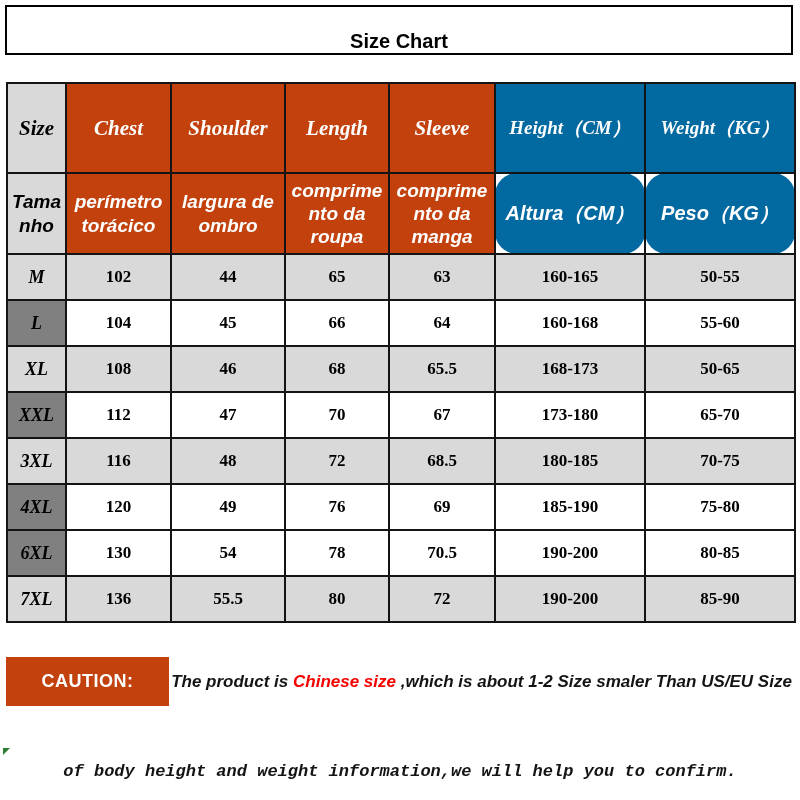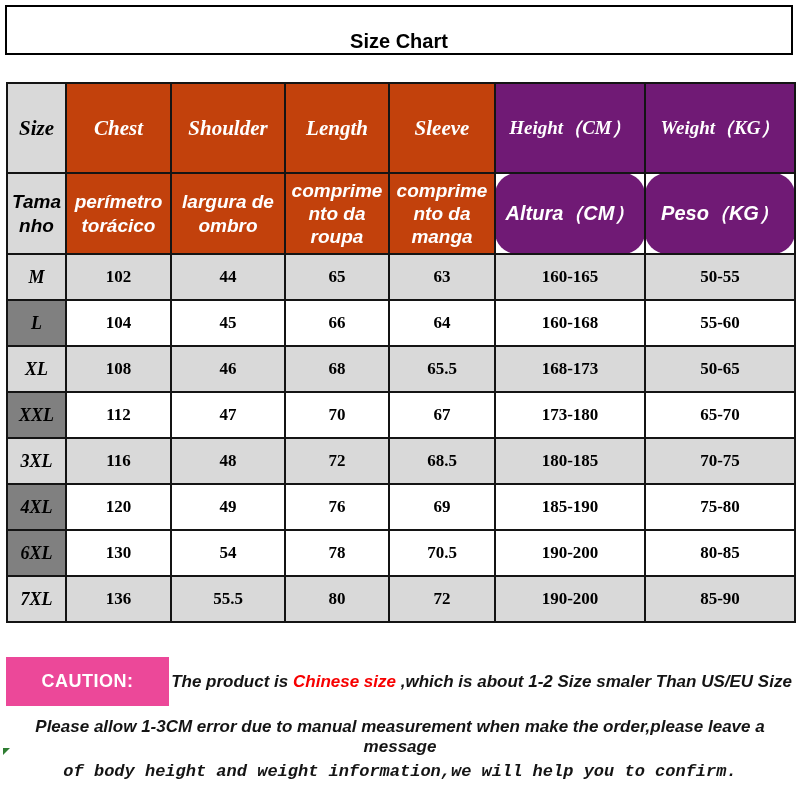--- a/index.html
+++ b/index.html
@@ -21,35 +21,35 @@
   tr.hdr-en{height:90px;}
   tr.hdr-pt{height:81px;}
   tr.data-row{height:46px;}
 
   .h-en{font-family:"Liberation Serif","DejaVu Serif",serif;font-weight:bold;
         font-style:italic;font-size:21px;}
   .h-pt{font-family:"Liberation Sans","DejaVu Sans",sans-serif;font-style:italic;
         font-size:19px;line-height:1.22;white-space:pre-line;}
   .bg-light{background:#d9d9d9;color:#000;}
   .bg-gray{background:#c2410c;color:#fff;}
-  .bg-red{background:#701a75;color:#fff;}
+  .bg-red{background:#0369a1;color:#fff;}
   th.h-en.bg-red{font-size:19px;}
   th.h-pt.bg-red{font-size:20px;border-radius:22px;}
 
   tr.row-light td{background:#d9d9d9;}
   tr.row-white td{background:#ffffff;}
   tr.row-white td.size{background:#808080;}
   td.size{font-family:"Liberation Serif","DejaVu Serif",serif;font-weight:bold;
           font-style:italic;font-size:18px;color:#000;}
   td.val{font-family:"Liberation Serif","DejaVu Serif",serif;font-weight:bold;
          font-size:17px;color:#000;}
 
   
   .caution{position:absolute;left:6px;top:657px;width:788px;height:49px;display:flex;}
-  .caution-label{width:163px;background:#ec4899;color:#fff;font-weight:bold;
+  .caution-label{width:163px;background:#c2410c;color:#fff;font-weight:bold;
                  font-size:18px;display:flex;align-items:center;justify-content:center;
                  letter-spacing:0.5px;}
   .caution-text{flex:1;display:flex;align-items:center;justify-content:center;
                 font-style:italic;font-weight:bold;font-size:17px;color:#141414;
                 white-space:pre;}
   .caution-text .hl{color:#f70000;}
 
   
   .footer-line{position:absolute;left:0;width:800px;text-align:center;
                font-style:italic;font-weight:bold;font-size:17px;color:#141414;}
@@ -178,18 +178,17 @@
         <td class="val">85-90</td>
       </tr>
     </tbody>
   </table>
 
   <div class="caution">
     <div class="caution-label">CAUTION:</div>
     <div class="caution-text"><span>The product is </span><span class="hl">Chinese size</span><span> ,which is about 1-2 Size smaler Than US/EU Size</span></div>
   </div>
 
-  <div class="footer-line l1">Please allow 1-3CM error due to manual measurement when make the order,please leave a message</div>
   <div class="footer-line l2">of body height and weight information,we will help you to confirm.</div>
 
   <div class="green-mark"></div>
 
 </div>
 
 </body></html>

